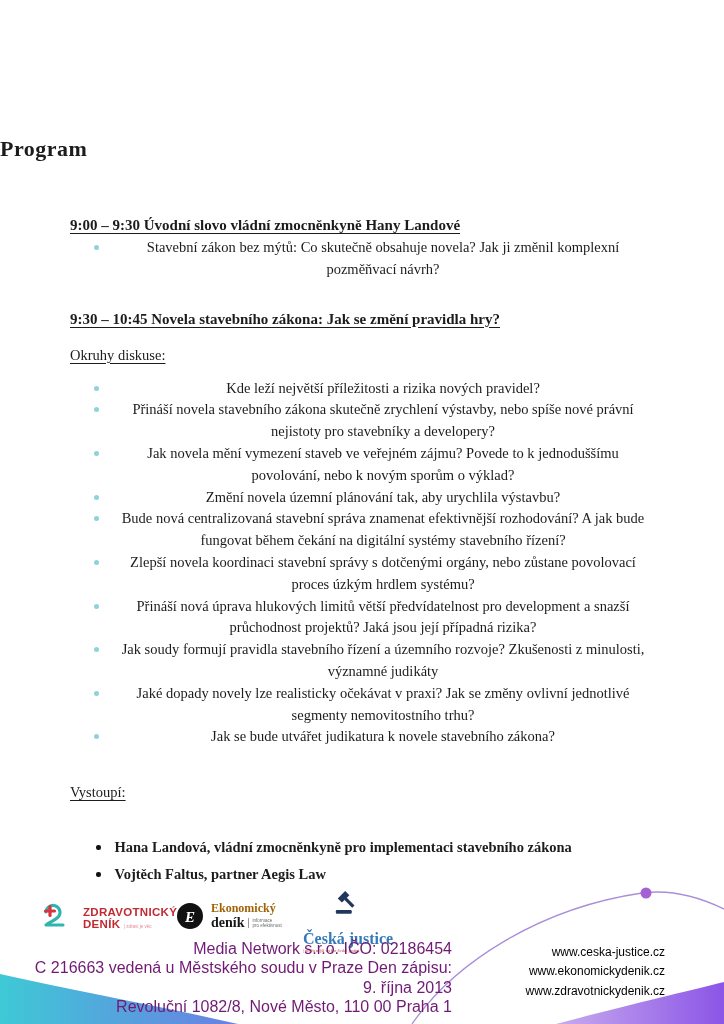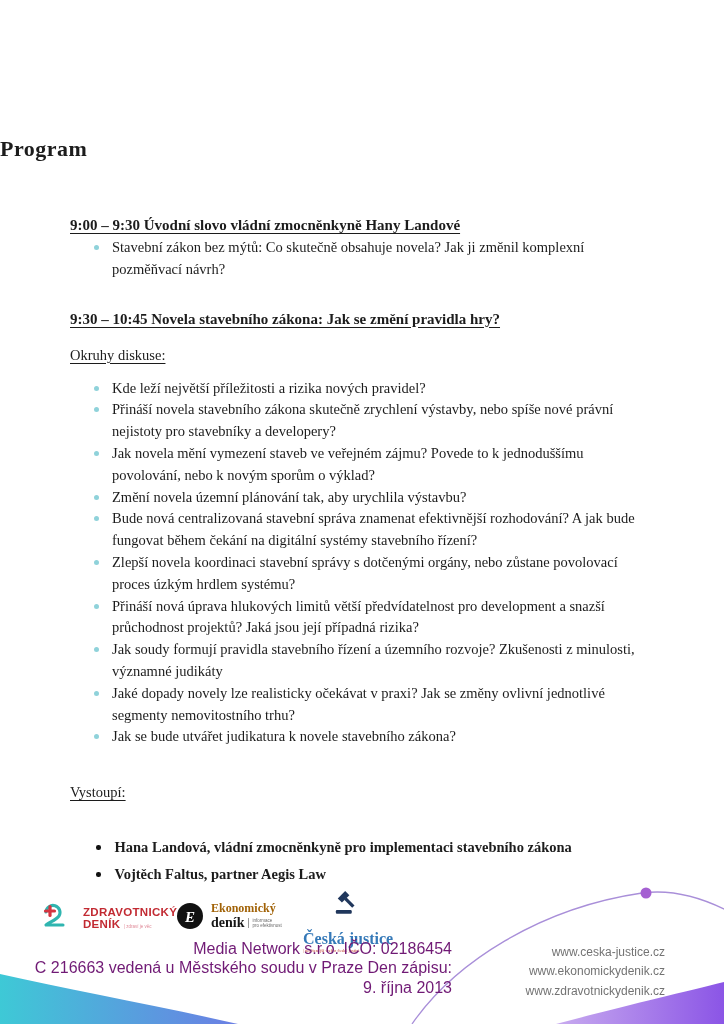--- a/index.html
+++ b/index.html
@@ -26,21 +26,21 @@
     font-size: 14.5px; line-height: 23px;
     text-decoration: underline; text-underline-offset: 3px;
   }
 
   ul { list-style: none; }
   .teal-list li { display: flex; line-height: 21.8px; font-size: 14.5px; }
   .teal-list .dot {
     flex: none; width: 5px; height: 5px; border-radius: 50%;
     background: #8fd2da; margin: 8px 13px 0 24px;
   }
-  .teal-list .txt { width: 542px; }
+  .teal-list .txt { width: 542px; text-align: center; }
 
   .speaker-list li { display: flex; line-height: 23px; font-size: 14.5px; font-weight: bold; margin-bottom: 4px; }
   .speaker-list .dot {
     flex: none; width: 4.5px; height: 4.5px; border-radius: 50%;
     background: #111; margin: 9px 14px 0 26px;
   }
 
   .m-b1  { margin-bottom: 10px; }
   .m-h2  { margin-top: 27px; }
   .m-sub { margin-top: 13px; }
@@ -65,21 +65,21 @@
   .cj-tag { font-size: 4.5px; color: #c0392b; margin-top: 1px; }
 
   .company-block {
     position: absolute; left: 28px; top: 939px; width: 424px;
     text-align: right; font-family: "Liberation Sans", sans-serif;
     font-size: 16px; line-height: 19.3px; color: #701a75;
   }
   .url-block {
     position: absolute; right: 59px; top: 943px;
     text-align: right; font-family: "Liberation Sans", sans-serif;
-    font-size: 12px; line-height: 19.3px; color: #737373;
+    font-size: 12px; line-height: 19.3px; color: #000000;
   }
 </style>
 </head>
 <body>
 
 <div class="page">
 
   <svg class="decor" viewBox="0 0 724 1024" xmlns="http://www.w3.org/2000/svg">
     <defs>
       <linearGradient id="gLeft" x1="0" y1="0" x2="1" y2="0">
@@ -215,20 +215,21 @@
     </svg>
     <div>
       <div class="cj-name">Česká justice</div>
       <div class="cj-tag">| nejčtenější web o české justici</div>
     </div>
   </div>
 
   <div class="company-block">
     <div>Media Network s.r.o. IČO: 02186454</div>
     <div>C 216663 vedená u Městského soudu v Praze Den zápisu: 9. října 2013</div>
+    <div>Revoluční 1082/8, Nové Město, 110 00 Praha 1</div>
   </div>
 
   <div class="url-block">
     <div>www.ceska-justice.cz</div>
     <div>www.ekonomickydenik.cz</div>
     <div>www.zdravotnickydenik.cz</div>
   </div>
 
 </div>
 

